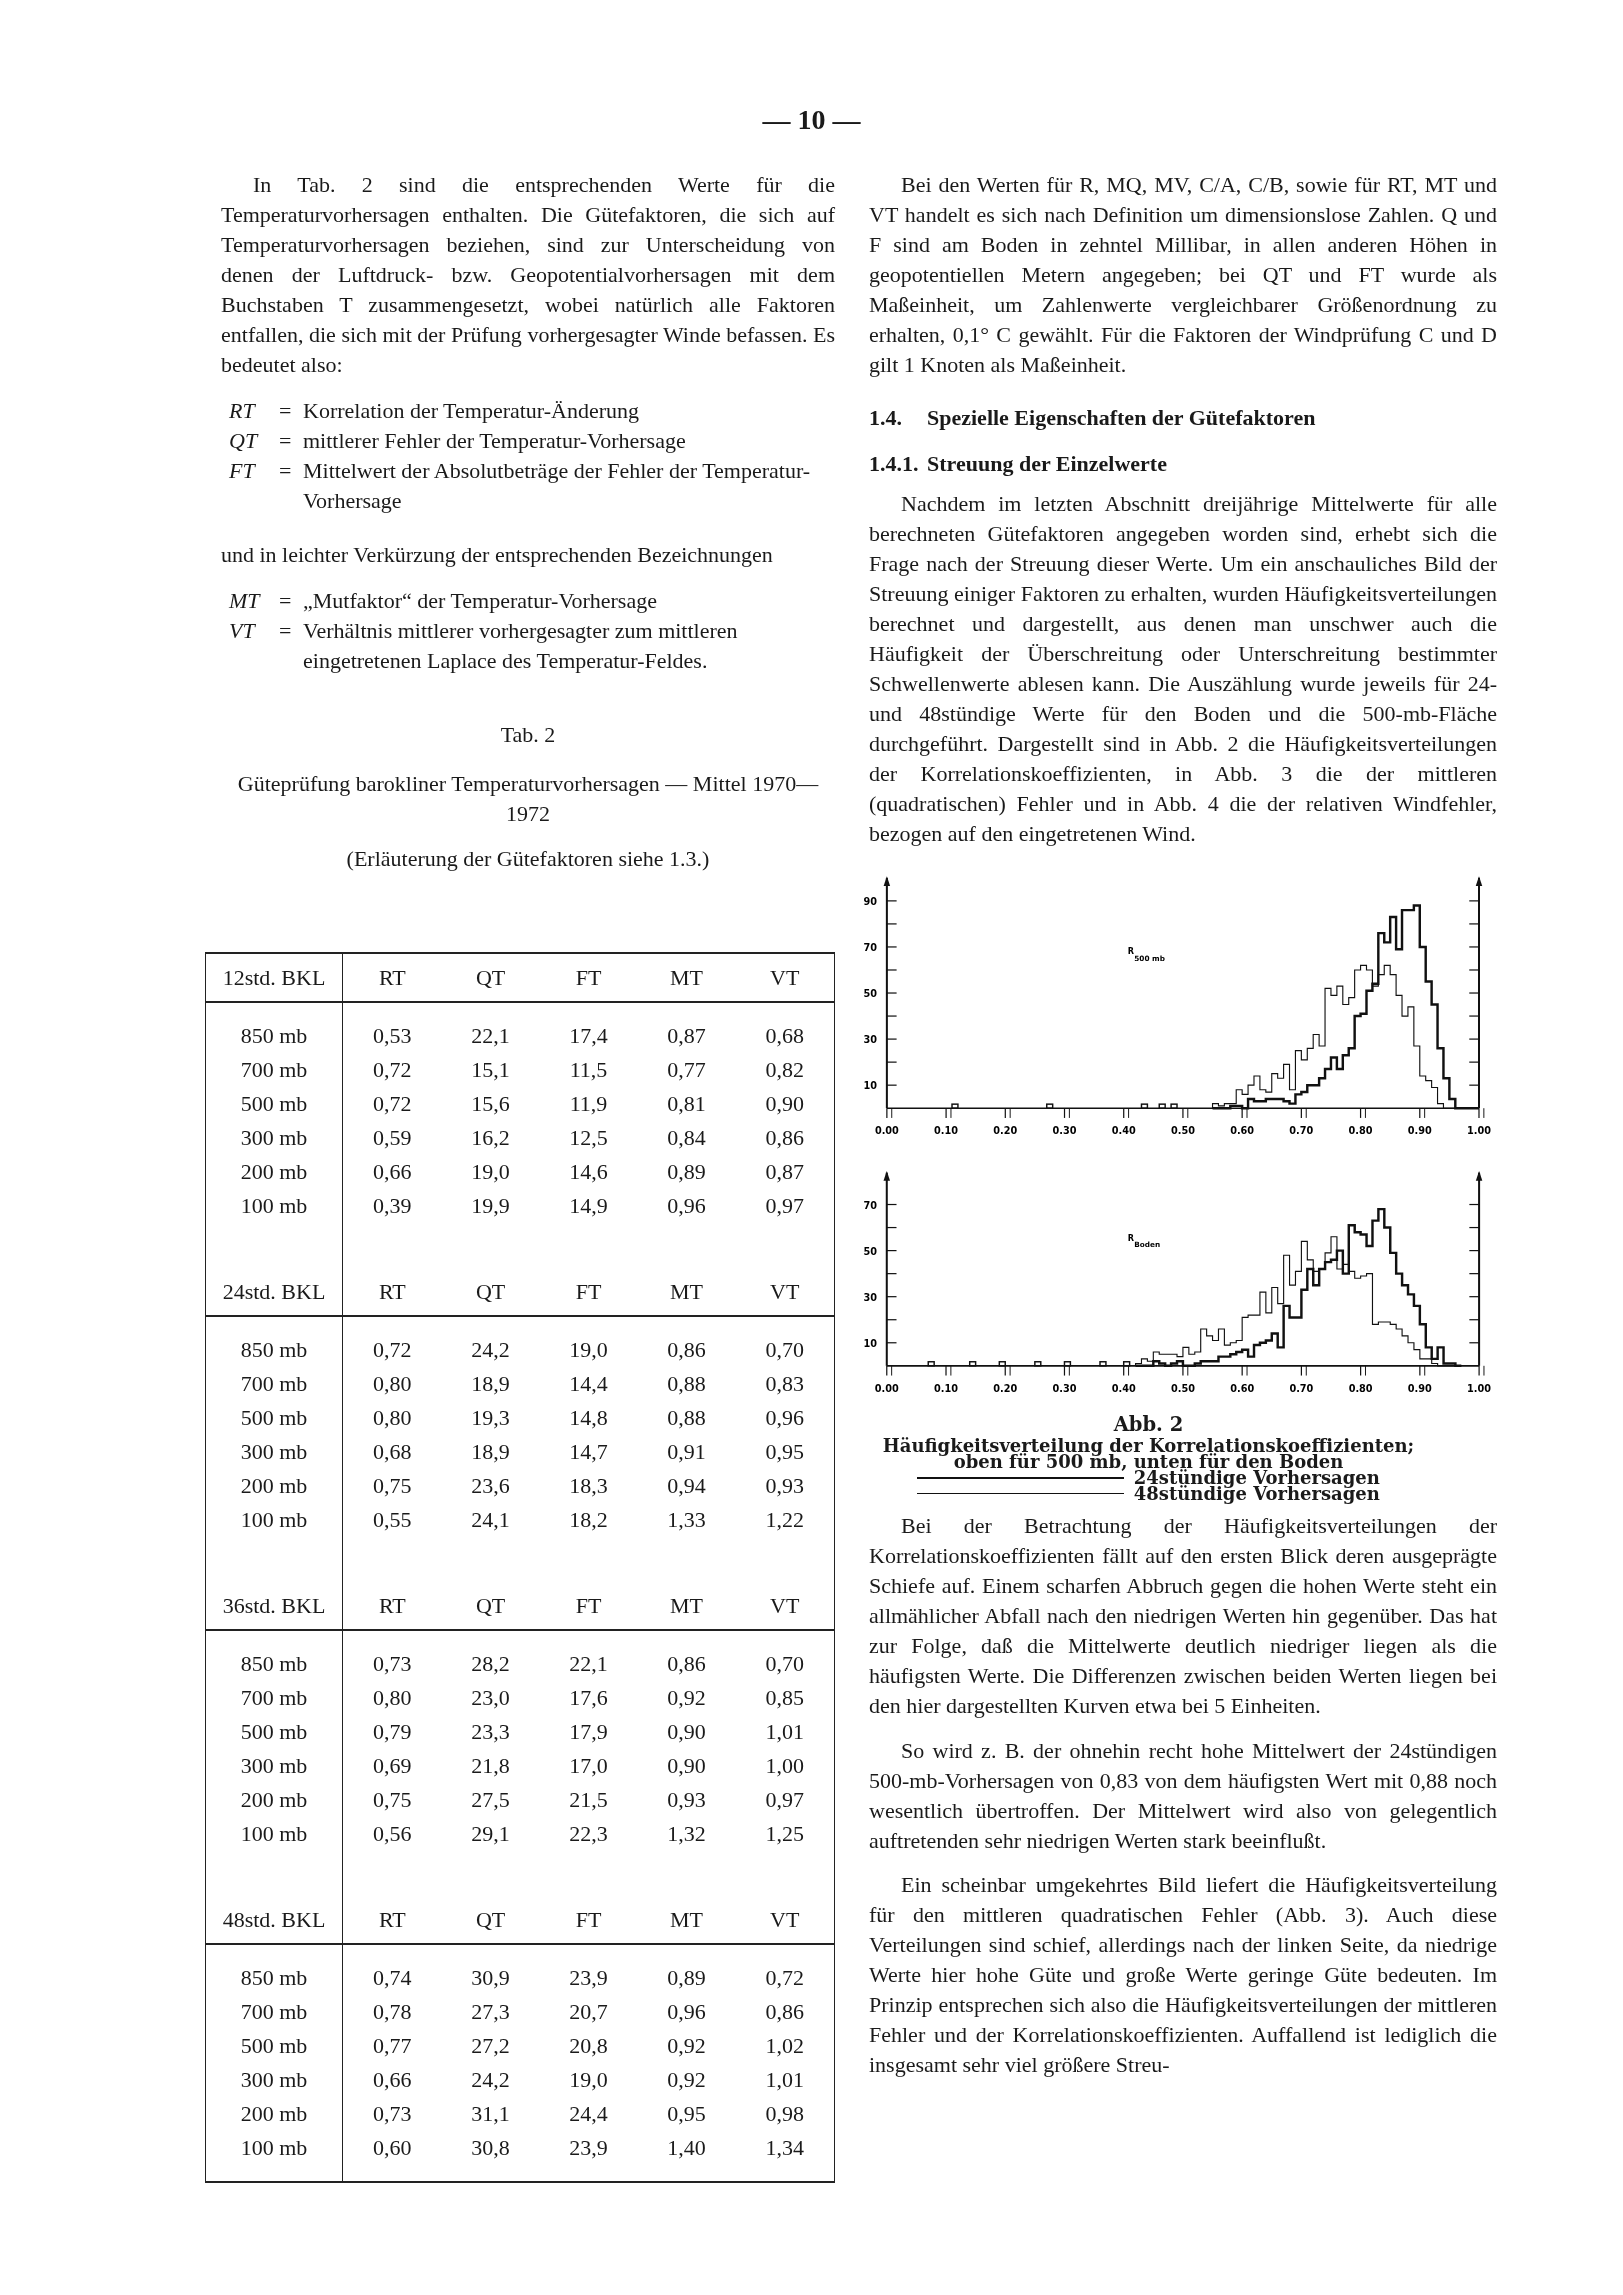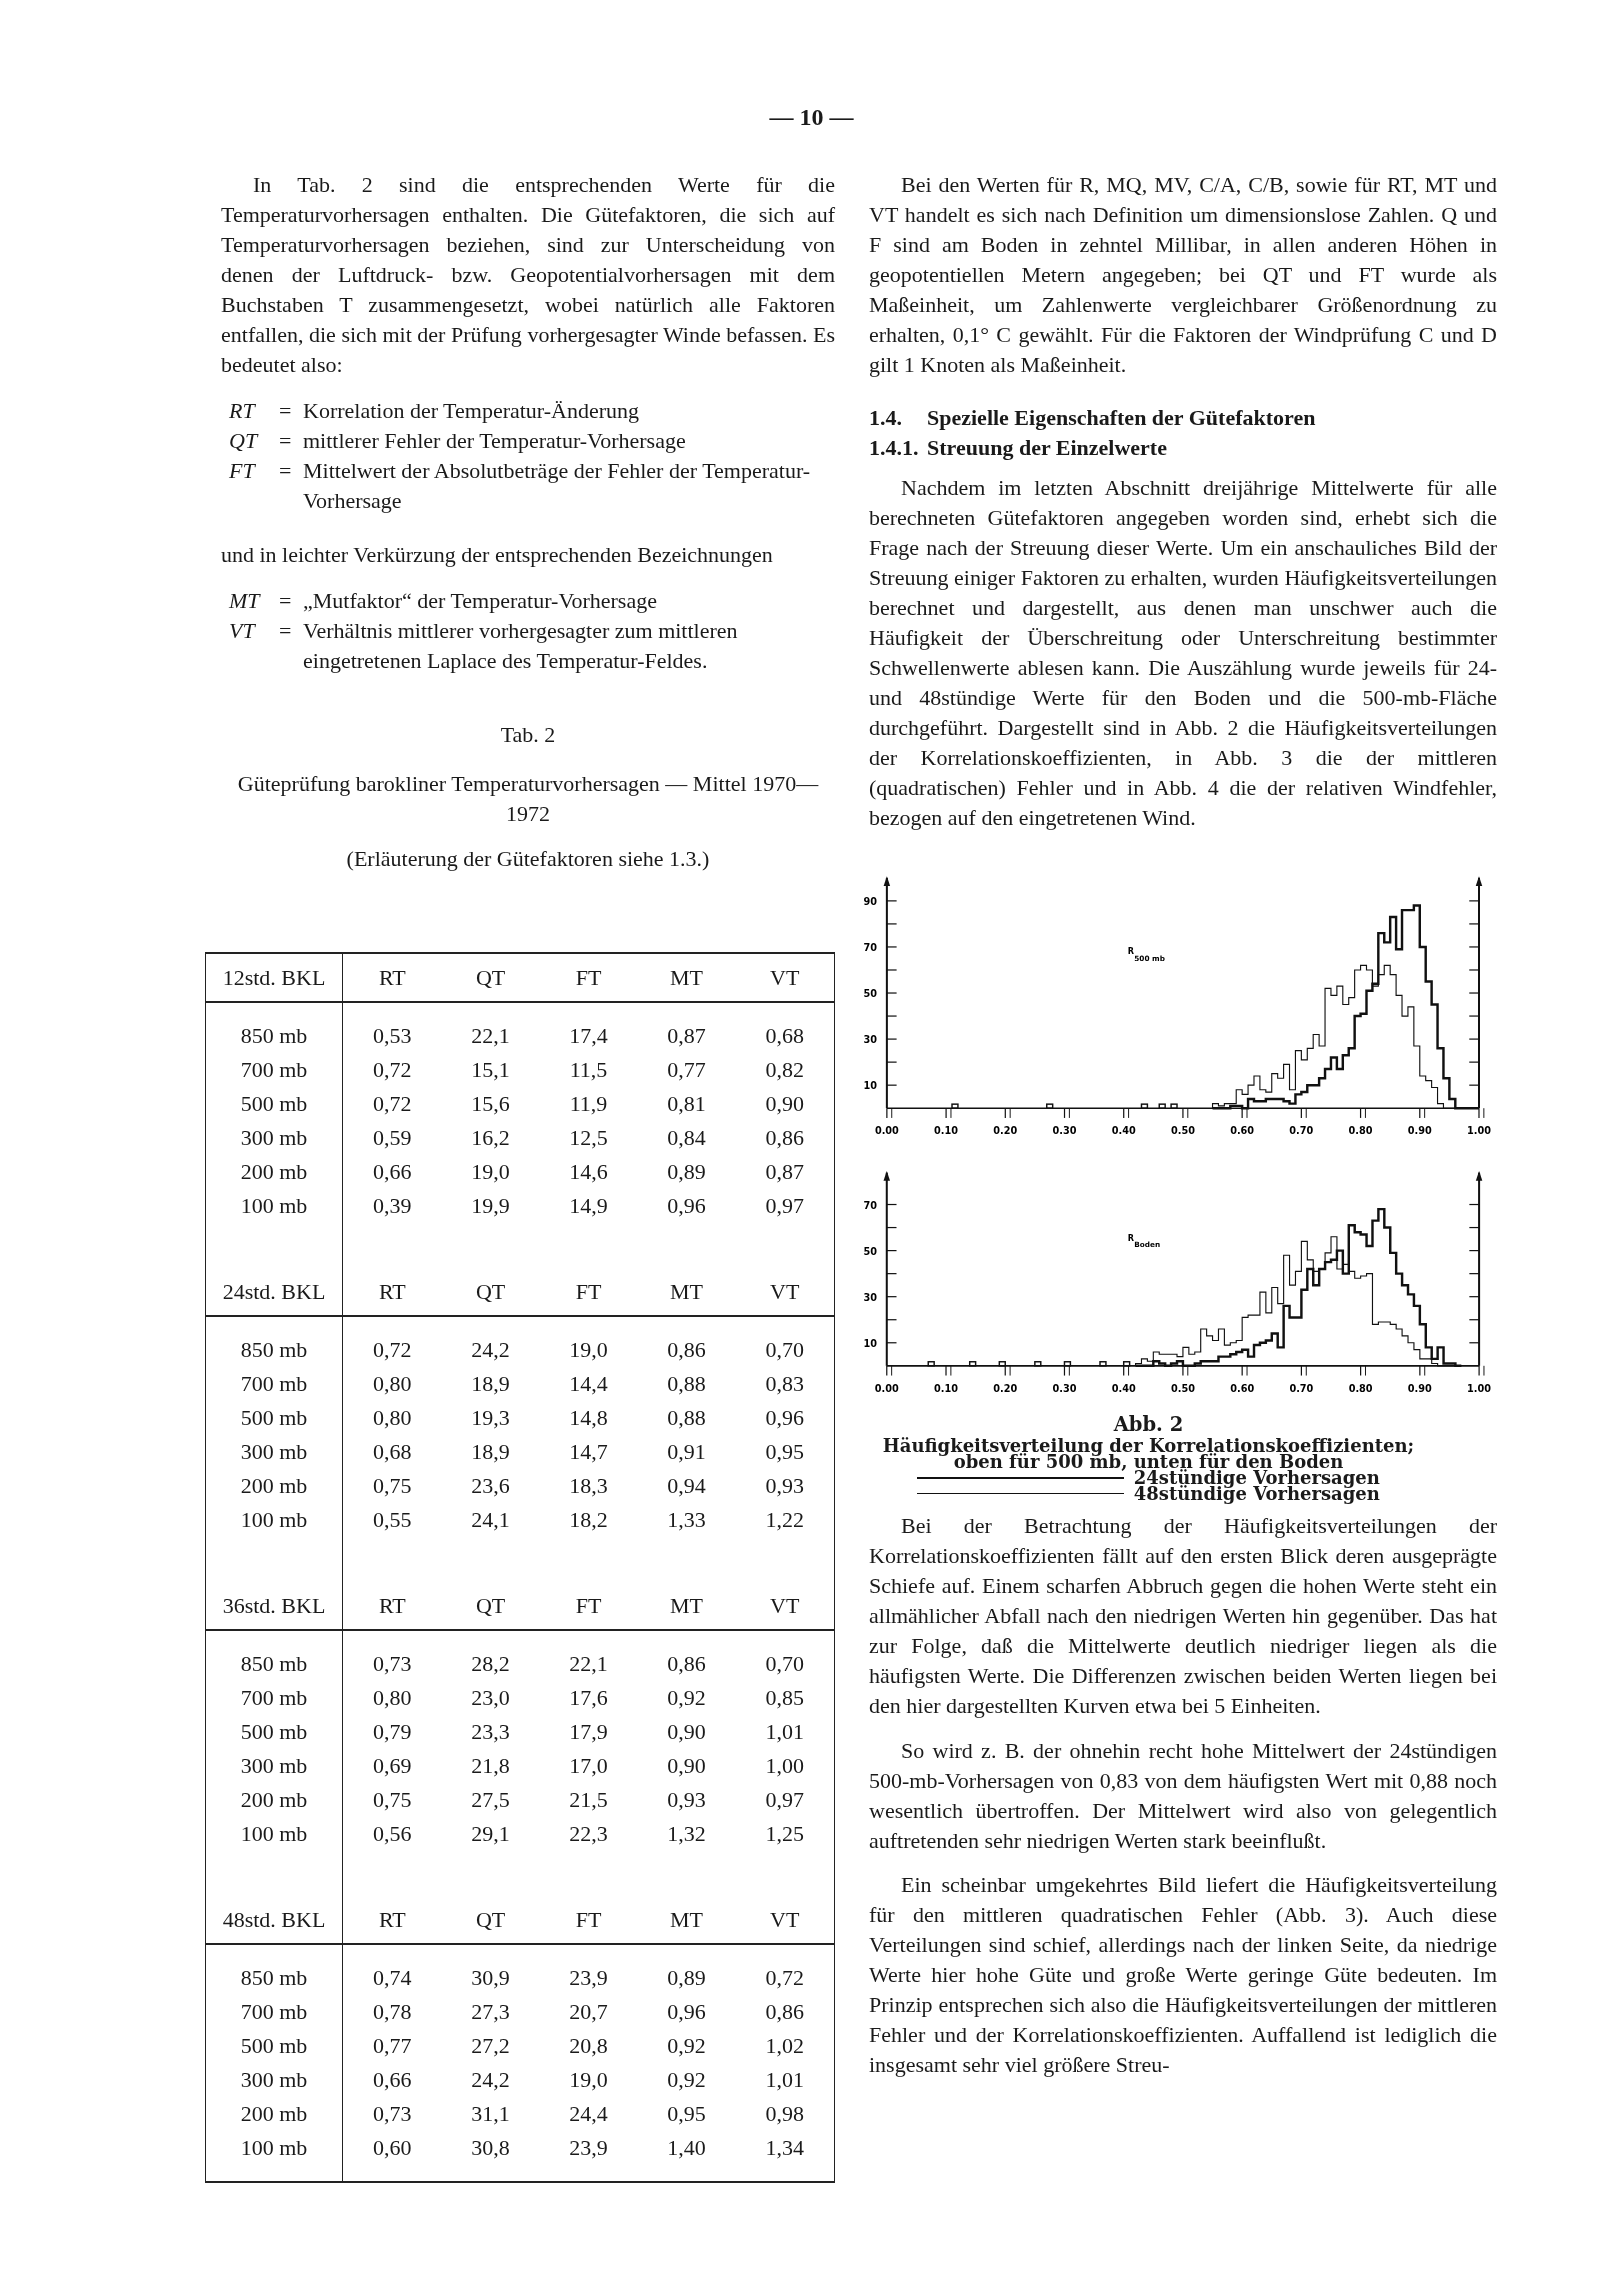--- a/index.html
+++ b/index.html
@@ -1,18 +1,18 @@
 <!DOCTYPE html>
 <html style="font-size:13px"><head>
 <meta charset="utf-8">
 <style>
   html, body { margin:0; padding:0; background:#fff; }
   body { width:1623px; height:2295px; position:relative; overflow:hidden; color:#1a1a1a;
          font-family:"DejaVu Serif","Liberation Serif",serif; }
-  .pagenum { position:absolute; top:104px; left:0; width:1623px; text-align:center; font-size:24px; font-weight:bold; font-family:"Liberation Serif",serif; }
+  .pagenum { position:absolute; top:104px; left:0; width:1623px; text-align:center; font-size:28px; font-weight:bold; font-family:"Liberation Serif",serif; }
   .col { position:absolute; font-size:22px; line-height:30px; font-family:"Liberation Serif",serif; }
   .left { left:221px; width:614px; top:170px; }
   .right { left:869px; width:628px; top:170px; }
   p { margin:0; text-align:justify; }
   .indent { text-indent:32px; }
   .defs { margin:16px 0 0 8px; }
   .def { display:flex; }
   .def .k { width:50px; font-style:italic; }
   .def .eq { width:24px; }
   .def .v { flex:1; }
@@ -335,21 +335,21 @@
       <tr class="gap">
         <td class="lvl"></td>
         <td colspan="5"></td>
       </tr>
     </tbody>
   </table>
 
 <div class="col right">
   <p class="indent">Bei den Werten für R, MQ, MV, C/A, C/B, sowie für RT, MT und VT handelt es sich nach Definition um dimensionslose Zahlen. Q und F sind am Boden in zehntel Millibar, in allen anderen Höhen in geopotentiellen Metern angegeben; bei QT und FT wurde als Maßeinheit, um Zahlenwerte vergleichbarer Größenordnung zu erhalten, 0,1° C gewählt. Für die Faktoren der Windprüfung C und D gilt 1 Knoten als Maßeinheit.</p>
   <div class="h4"><span>1.4.</span><span style="width:auto">Spezielle Eigenschaften der Gütefaktoren</span></div>
-  <div class="h4" style="margin-top:0"><span>1.4.1.</span><span style="width:auto">Streuung der Einzelwerte</span></div>
+  <div class="h4" style="margin-top:16px"><span>1.4.1.</span><span style="width:auto">Streuung der Einzelwerte</span></div>
   <p class="indent" style="margin-top:9.7px">Nachdem im letzten Abschnitt dreijährige Mittelwerte für alle berechneten Gütefaktoren angegeben worden sind, erhebt sich die Frage nach der Streuung dieser Werte. Um ein anschauliches Bild der Streuung einiger Faktoren zu erhalten, wurden Häufigkeitsverteilungen berechnet und dargestellt, aus denen man unschwer auch die Häufigkeit der Überschreitung oder Unterschreitung bestimmter Schwellenwerte ablesen kann. Die Auszählung wurde jeweils für 24- und 48stündige Werte für den Boden und die 500-mb-Fläche durchgeführt. Dargestellt sind in Abb. 2 die Häufigkeitsverteilungen der Korrelationskoeffizienten, in Abb. 3 die der mittleren (quadratischen) Fehler und in Abb. 4 die der relativen Windfehler, bezogen auf den eingetretenen Wind.</p>
 </div>
 
 <div class="fig" style="top:860px">
   <svg id="chart0" width="641" height="292" viewBox="0 0 790 360">
       <line x1="33" y1="306" x2="33" y2="22" stroke="#111" stroke-width="2.5"></line>
       <line x1="763" y1="306" x2="763" y2="22" stroke="#111" stroke-width="2.5"></line>
       <polygon points="29,32 33,20 37,32" fill="#111"></polygon>
       <polygon points="759,32 763,20 767,32" fill="#111"></polygon>
       <line x1="33" y1="306" x2="763" y2="306" stroke="#111" stroke-width="2"></line>

